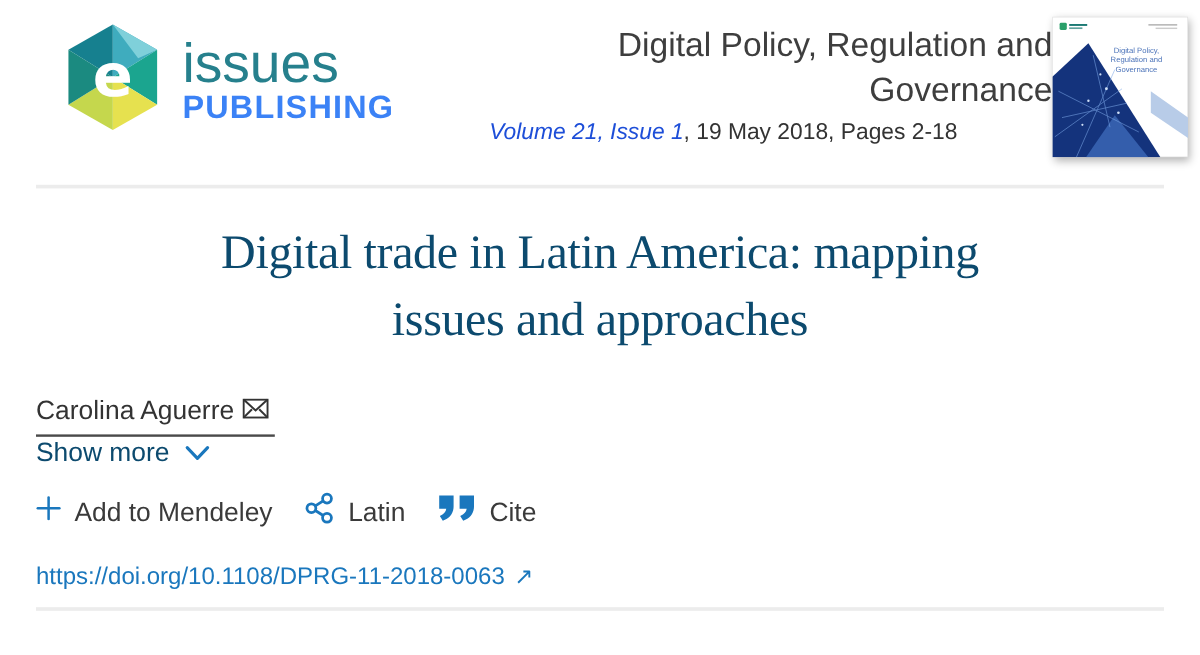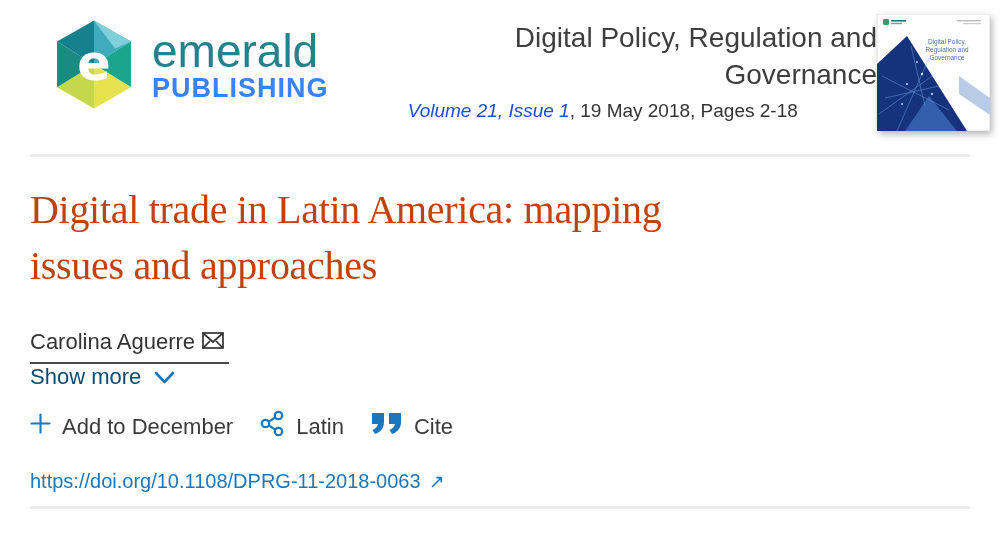--- a/index.html
+++ b/index.html
@@ -31,21 +31,21 @@
   .cover svg { display: block; }
 
   .divider { border-top: 3px solid #ececec; margin: 0 30px; }
 
   
   main { padding: 0 30px; }
   .article-title {
     margin-top: 25px;
     font-family: "Liberation Serif", serif;
     font-weight: 400; font-size: 40px; line-height: 56px;
-    color: #c2410c; letter-spacing: -0.3px;
+    color: #0c4a6e; letter-spacing: -0.3px; text-align: center;
   }
   .article-title span { display: block; }
 
   .author-row { margin-top: 35px; }
   .author {
     display: inline-flex; align-items: center; gap: 7px;
     font-size: 22px; color: #333333;
     border-bottom: 2px solid #4a4a4a; padding: 0 5px 7px 0;
     cursor: pointer;
   }
@@ -86,21 +86,21 @@
           <polygon points="50,6 92,30 50,56" fill="#3facbe"></polygon>
           <polygon points="50,6 92,30 74,38" fill="#7fd0da"></polygon>
           <polygon points="92,30 92,82 50,56" fill="#1ba58f"></polygon>
           <polygon points="92,82 50,106 50,56" fill="#e6e14f"></polygon>
           <polygon points="50,106 8,82 50,56" fill="#c5d74d"></polygon>
           <polygon points="8,82 8,30 50,56" fill="#1b8a80"></polygon>
           <text x="50" y="74" font-size="56" font-weight="bold" fill="#ffffff" text-anchor="middle" font-family="DejaVu Sans, sans-serif">e</text>
         </svg>
       </span>
       <span class="brand-words">
-        <span class="brand-top">emerald</span>
+        <span class="brand-top">issues</span>
         <span class="brand-bottom">PUBLISHING</span>
       </span>
     </div>
 
     <div class="jrnl">
       <h2 class="jrnl-title">
         <span>Digital Policy, Regulation and</span>
         <span>Governance</span>
       </h2>
       <div class="vol-line">
@@ -180,21 +180,21 @@
 
     <div class="actions">
 
       <button class="action-btn">
         <span>
           <svg width="21" height="21" viewBox="0 0 21 21" stroke="#1a77bd" stroke-width="2.1" stroke-linecap="round">
             <line x1="10.5" y1="1.5" x2="10.5" y2="19.5"></line>
             <line x1="1.5" y1="10.5" x2="19.5" y2="10.5"></line>
           </svg>
         </span>
-        <span>Add to December</span>
+        <span>Add to Mendeley</span>
       </button>
 
       <button class="action-btn">
         <span>
           <svg width="25" height="27" viewBox="0 0 25 27" fill="none" stroke="#1a77bd" stroke-width="2.3">
             <circle cx="18.5" cy="5.5" r="3.7"></circle>
             <circle cx="5.5" cy="13.5" r="3.7"></circle>
             <circle cx="18.5" cy="21.5" r="3.7"></circle>
             <line x1="8.8" y1="11.6" x2="15.3" y2="7.4"></line>
             <line x1="8.8" y1="15.4" x2="15.3" y2="19.6"></line>

